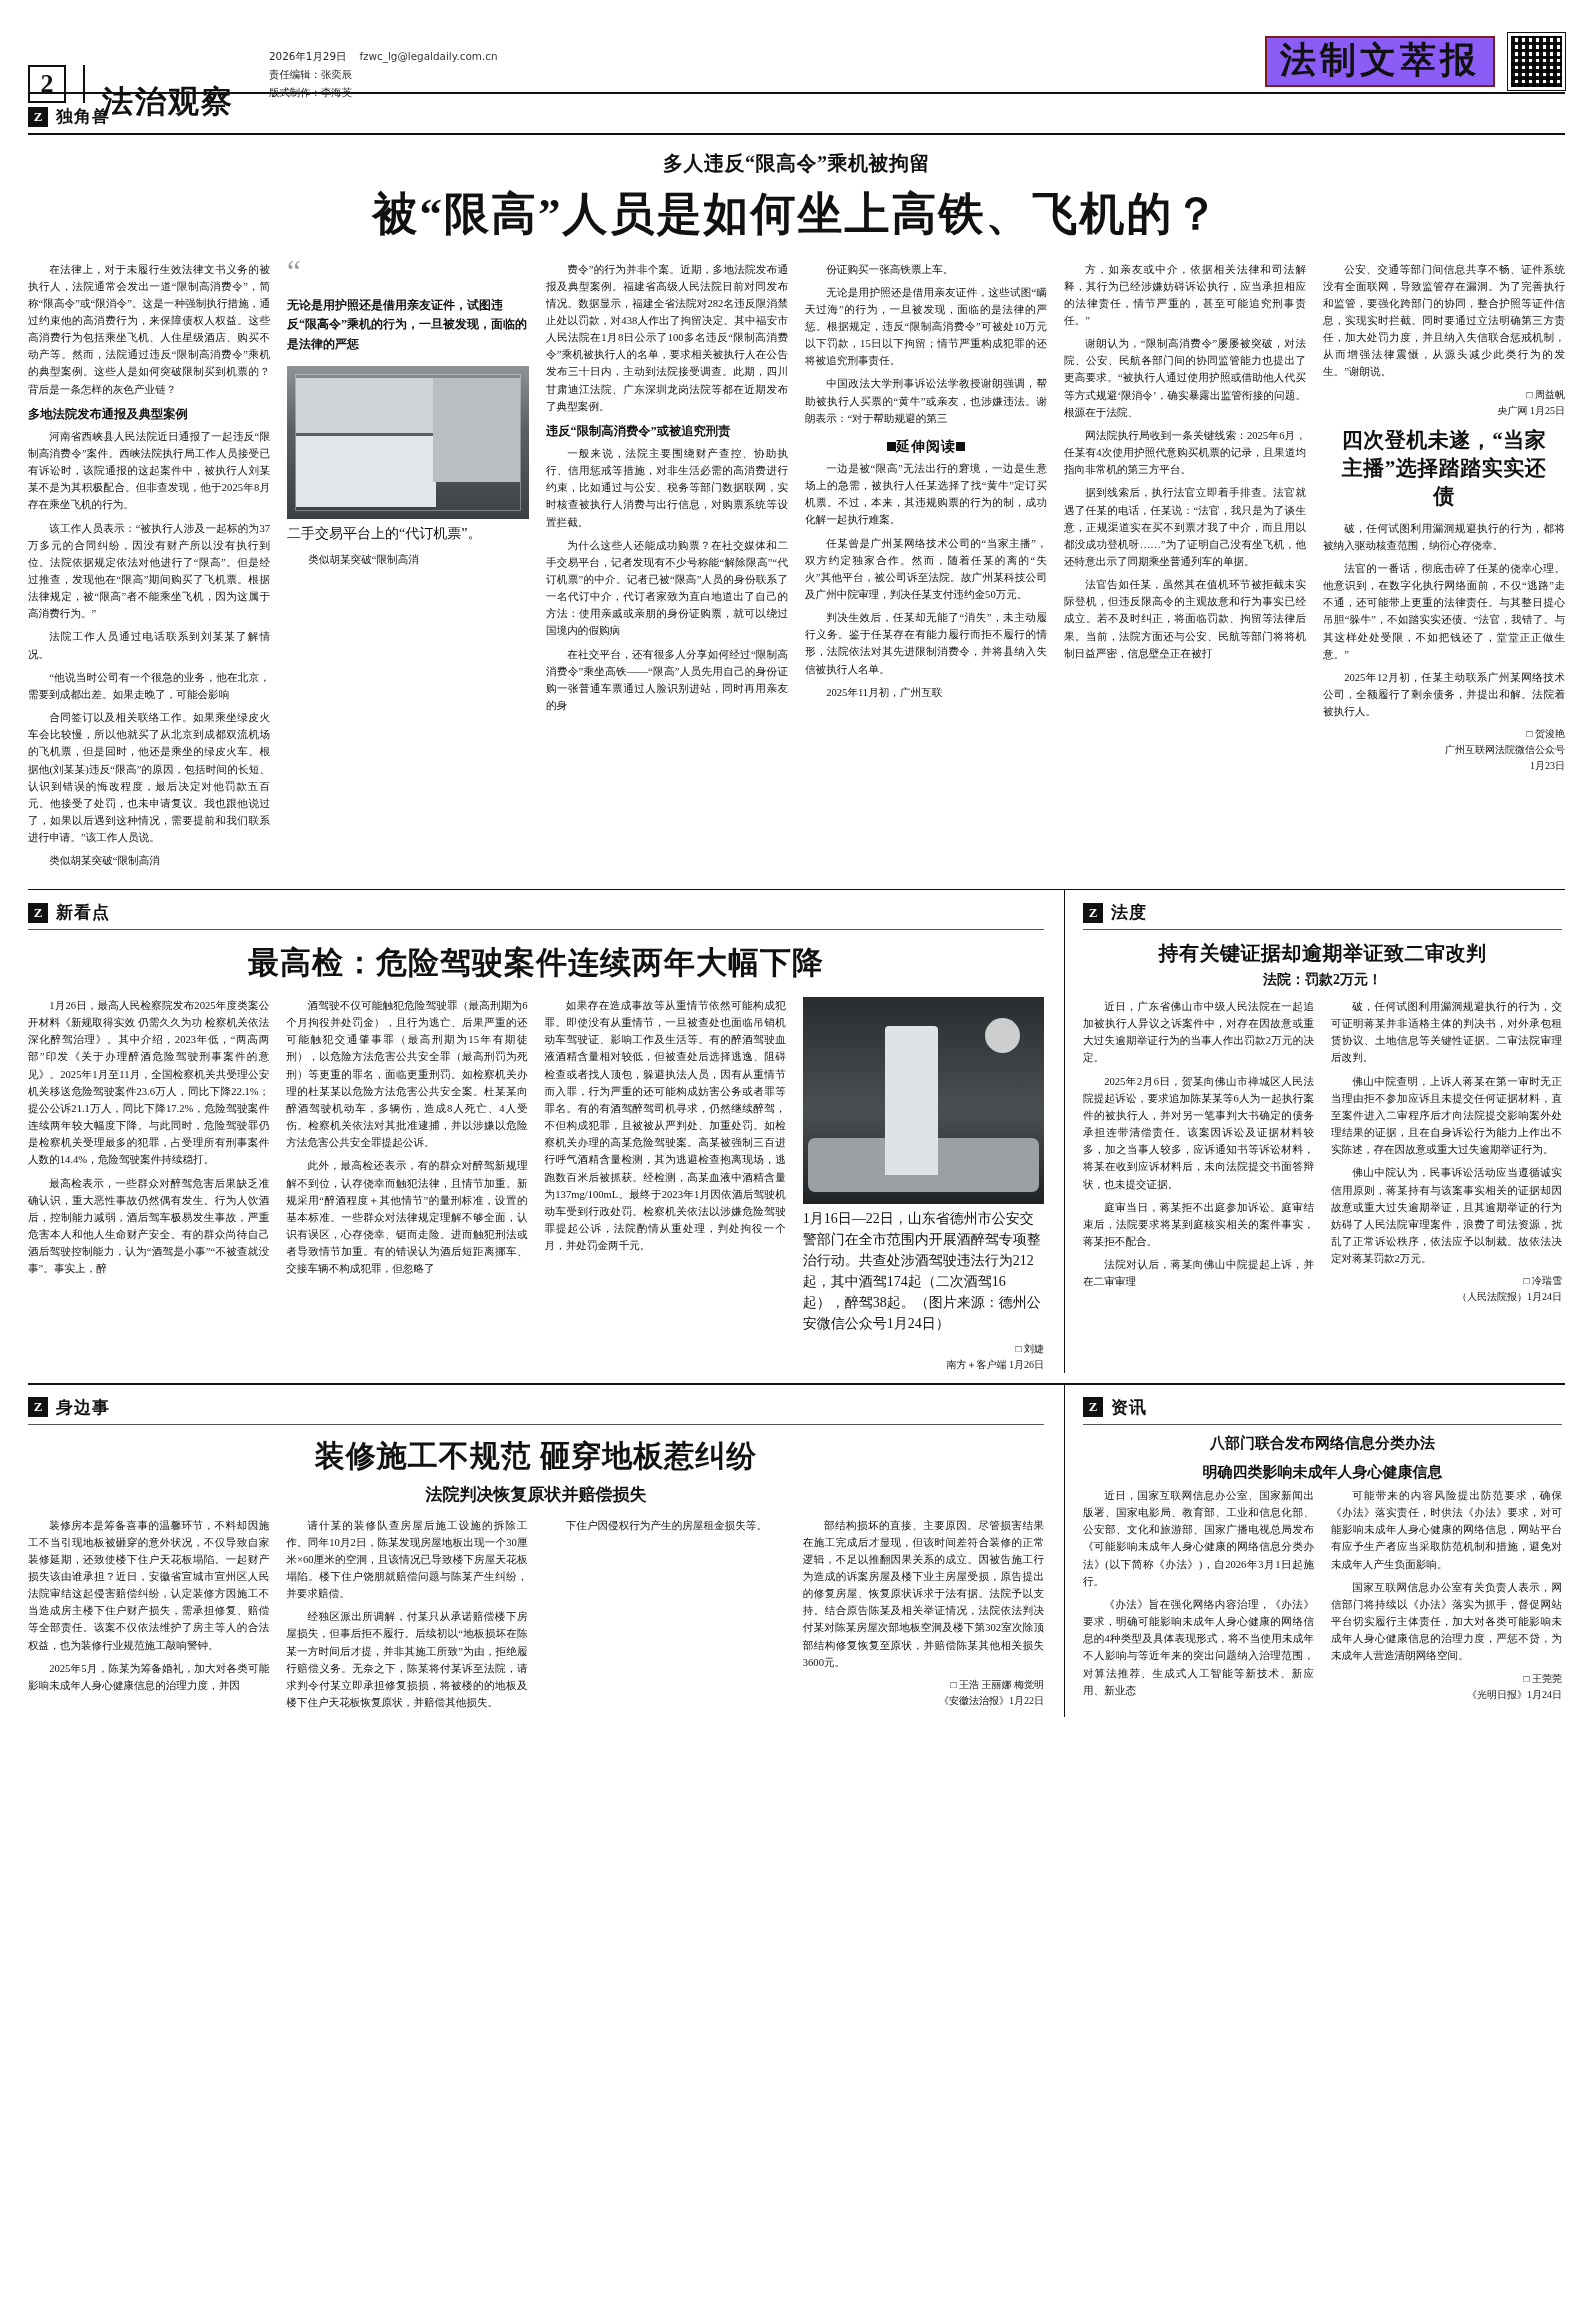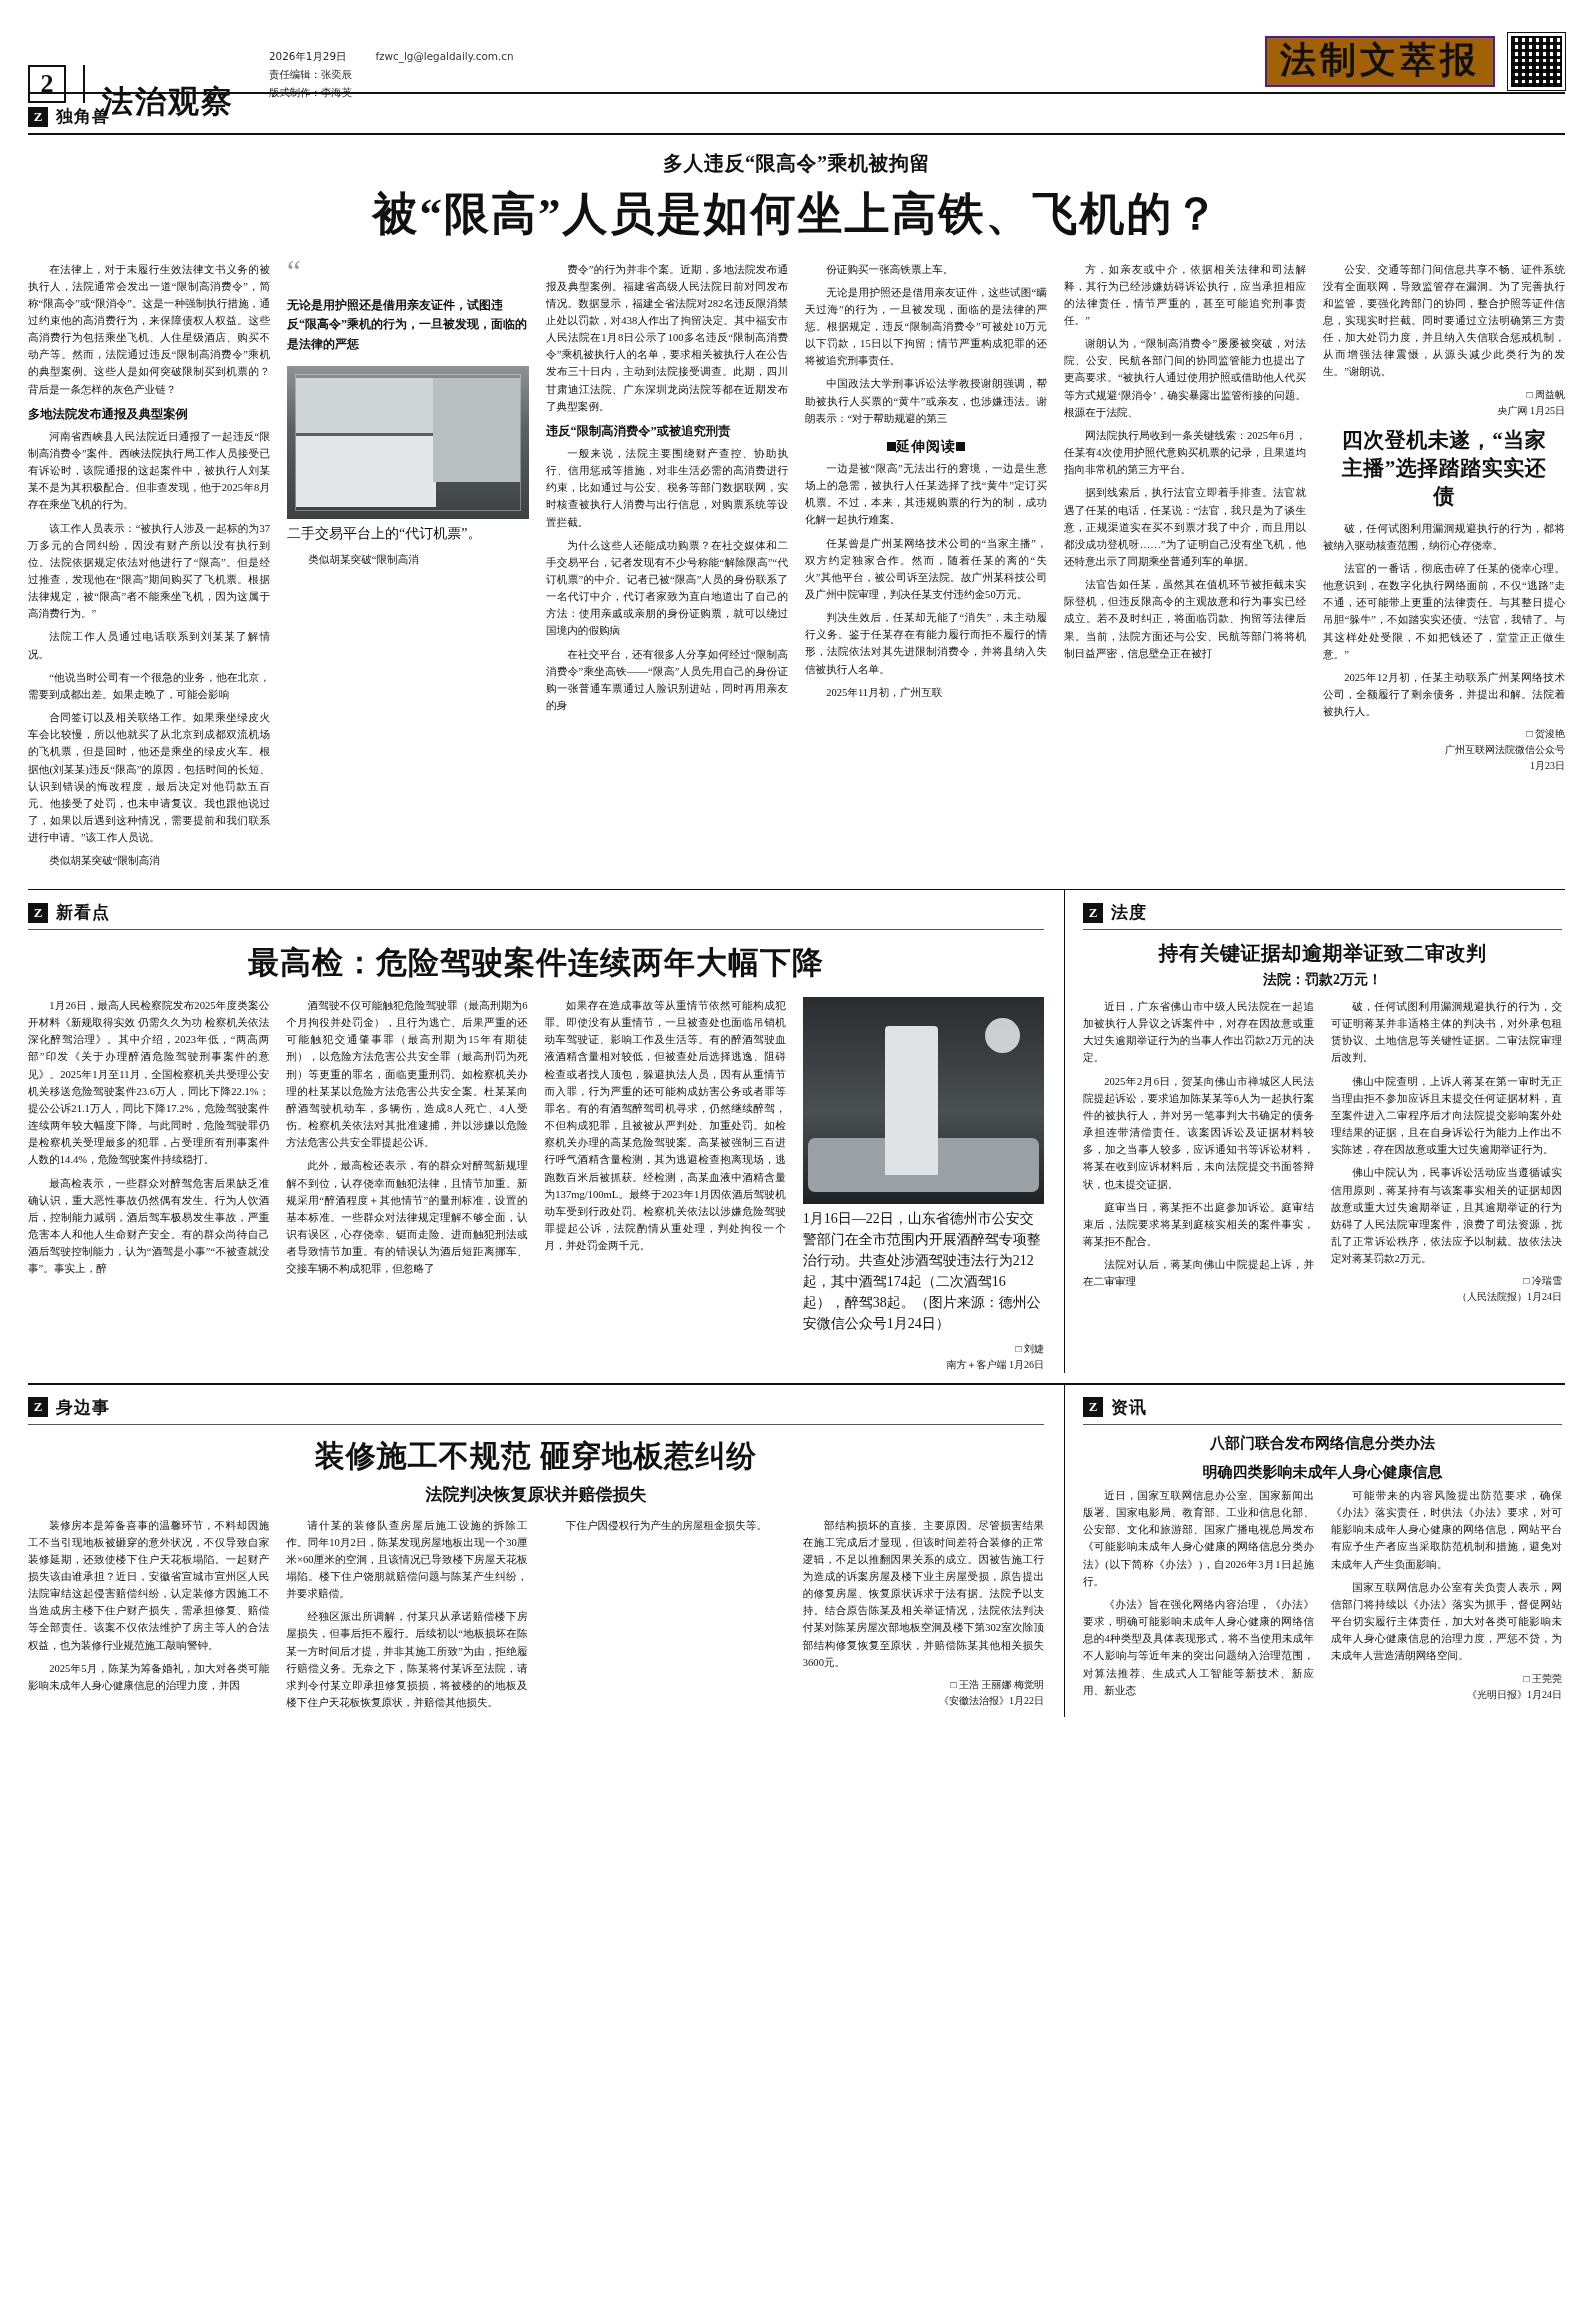--- a/index.html
+++ b/index.html
@@ -14,26 +14,26 @@
   
   .masthead { position:relative; height:94px; border-bottom:2.5px solid #111; display:flex; align-items:flex-start; }
   .mh-left { display:flex; align-items:center; padding-top:45px; }
   .page-num {
     width:38px; height:38px; border:2px solid #111; display:flex; align-items:center; justify-content:center;
     font-size:26px; font-weight:bold; font-family:"Liberation Serif",serif;
   }
   .mh-sep { width:2px; height:38px; background:#111; margin:0 17px; }
   .mh-title { font-size:31px; font-weight:bold; font-family:"Liberation Serif",serif; letter-spacing:2px;margin-top:36px; }
   .mh-meta { padding-top:47px; margin-left:35px; font-size:10.4px; line-height:1.75; color:#222; }
-  .mh-meta .row { display:flex; gap:29px; }
+  .mh-meta .row { display:flex; gap:13px; }
   .mh-meta .mail { color:#333; }
   .mh-right { position:absolute; right:0; top:33px; display:flex; align-items:center; gap:13px; }
   .paper-logo {
     font-family:"Liberation Serif",serif; font-weight:bold; font-size:36px; letter-spacing:4px;
-    border:2px solid #4c1d95; padding:4px 13px 7px; line-height:1; background:#a16207;
+    border:2px solid #7f1d1d; padding:4px 13px 7px; line-height:1; background:#8b5cf6;
   }
   .qr { width:57px; height:57px; background:
       repeating-linear-gradient(0deg,#111 0 3.5px,#fff 3.5px 7px),
       repeating-linear-gradient(90deg,#111 0 3.5px,rgba(255,255,255,0) 3.5px 7px);
     background-blend-mode:multiply; border:3px solid #fff; outline:1px solid #111;
   }
 
   
   .sec-tag { display:flex; align-items:center; gap:8px; padding:11px 0 5px; }
   .sec-tag .mark {

